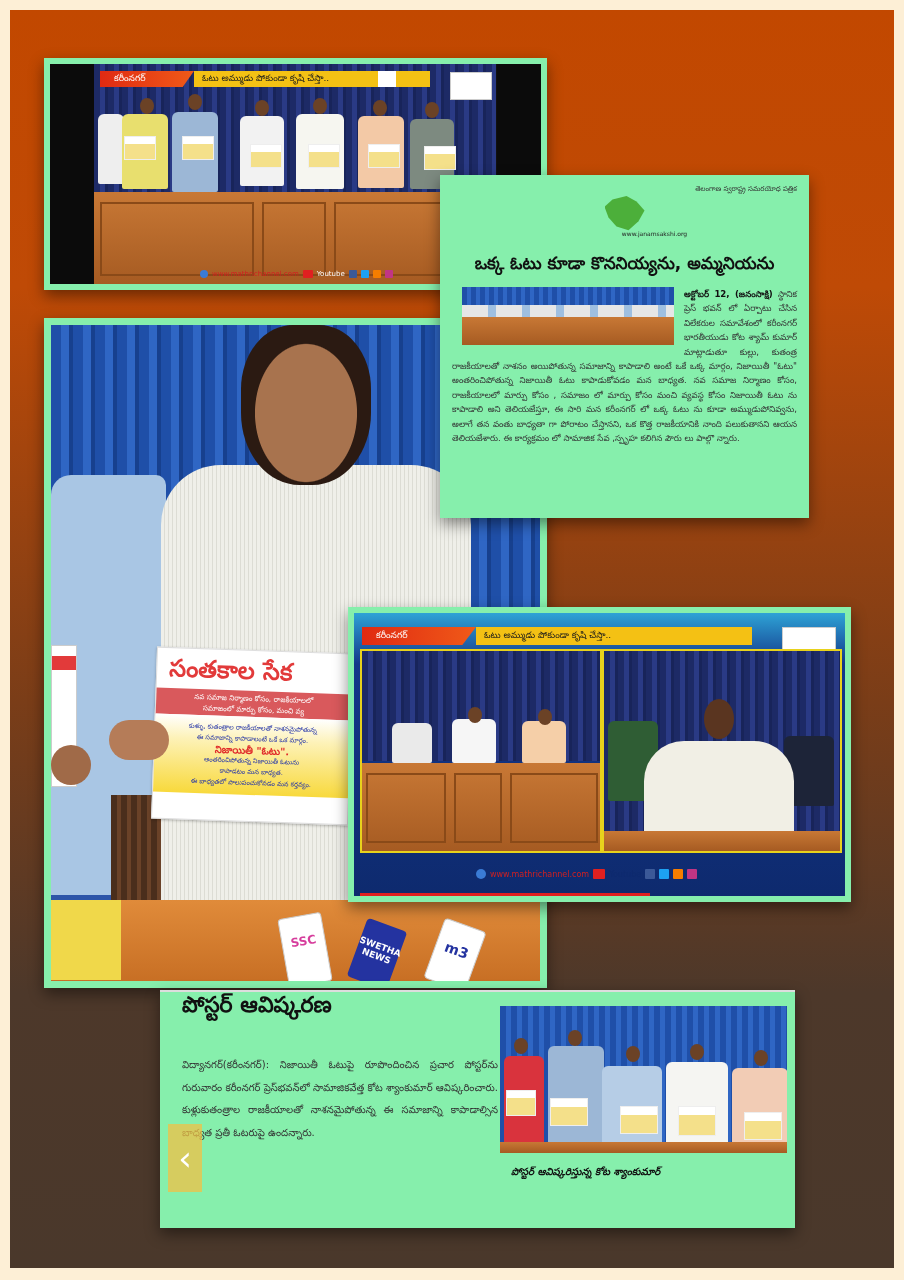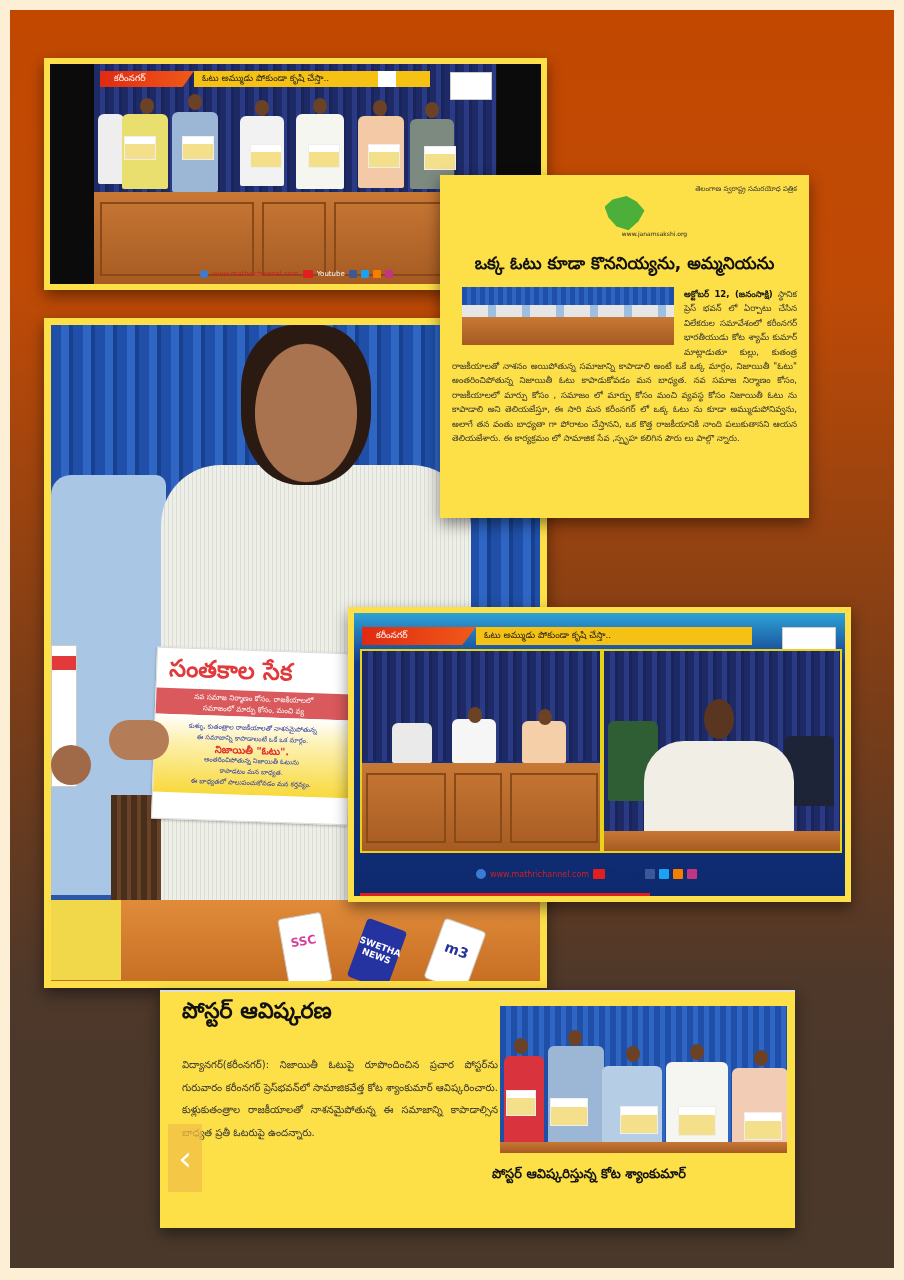--- a/index.html
+++ b/index.html
@@ -1,19 +1,19 @@
 <!DOCTYPE html>
 <html><head>
 <meta charset="utf-8">
 <style>
   html,body{margin:0;padding:0;}
   body{width:904px;height:1280px;background:#fdefd6;position:relative;overflow:hidden;font-family:"DejaVu Sans",sans-serif;}
   .frame{position:absolute;left:10px;top:10px;width:884px;height:1258px;
     background:linear-gradient(180deg,#c24800 0%,#bf4a06 22%,#7a3d18 55%,#4d382a 78%,#4a382b 100%);}
-  .card{position:absolute;background:#fde047;box-shadow:0 6px 14px rgba(0,0,0,.45);}
+  .card{position:absolute;background:#86efac;box-shadow:0 6px 14px rgba(0,0,0,.45);}
   
   .tv1{left:44px;top:58px;width:503px;height:232px;padding:6px;box-sizing:border-box;}
   .tv1 .screen{position:absolute;left:6px;top:6px;right:6px;bottom:6px;background:#111;overflow:hidden;}
   .curtain{position:absolute;background:repeating-linear-gradient(90deg,#1d2a66 0 6px,#2a3a85 6px 11px,#18245a 11px 14px);}
   .desk{position:absolute;background:linear-gradient(180deg,#c87835,#a65b22);}
   .desk .panel{position:absolute;border:2px solid #8a4a18;top:10px;bottom:8px;}
   .ticker{position:absolute;display:flex;align-items:center;height:16px;}
   .ticker .loc{background:linear-gradient(90deg,#e02a12,#f05a18);color:#fff;font-size:9px;padding:0 10px 0 14px;height:100%;display:flex;align-items:center;clip-path:polygon(0 0,100% 0,88% 100%,0 100%);}
   .ticker .msg{background:#f4c114;color:#1b1b1b;font-size:9px;height:100%;display:flex;align-items:center;padding-left:8px;flex:1;}
   .logo-m3{position:absolute;background:#fff;border:1px solid #ccc;color:#1a2a7a;font-weight:bold;font-family:"DejaVu Sans",sans-serif;text-align:center;}
@@ -42,24 +42,24 @@
   .poster .pband{background:#d9595c;color:#fff;font-size:7.2px;line-height:11px;padding:2px 6px;text-align:center;}
   .poster .pbody{background:linear-gradient(180deg,#fff 0%,#fdf2b8 30%,#f8d93c 100%);color:#2434a8;font-size:6.6px;line-height:11px;text-align:center;padding:6px 4px;}
   .poster .pred{color:#e02a2a;font-size:10px;font-weight:bold;}
   .mic{position:absolute;border-radius:4px;color:#fff;font-weight:bold;text-align:center;}
   
   .tv2{left:348px;top:607px;width:503px;height:295px;padding:6px;box-sizing:border-box;}
   .tv2 .screen{position:absolute;left:6px;top:6px;right:6px;bottom:6px;background:linear-gradient(180deg,#2ea3d6 0%,#13378a 18%,#0e2a6e 100%);overflow:hidden;}
   .split{position:absolute;border:2px solid #e8d21c;overflow:hidden;}
   
   .clip2{left:160px;top:990px;width:635px;height:238px;}
-  .c2-title{position:absolute;left:22px;top:8px;font-size:22px;font-weight:bold;color:#111;}
+  .c2-title{position:absolute;left:22px;top:2px;font-size:22px;font-weight:bold;color:#111;}
   .c2-body{position:absolute;left:22px;top:64px;width:316px;font-size:10px;line-height:22.5px;color:#333;text-align:justify;}
   .c2-photo{position:absolute;left:340px;top:16px;width:287px;height:147px;overflow:hidden;background:#2b58b0;}
-  .c2-caption{position:absolute;left:332px;top:176px;font-size:13px;font-weight:bold;color:#111;}
+  .c2-caption{position:absolute;left:351px;top:176px;font-size:10px;font-weight:bold;color:#111;font-style:italic;}
   .nav-prev{position:absolute;left:168px;top:1124px;width:34px;height:68px;background:rgba(240,192,70,.75);display:flex;align-items:center;justify-content:center;color:#fff;font-size:34px;cursor:pointer;}
   .sep{position:absolute;left:0;right:0;top:0;height:2px;background:#ddd;}
 </style>
 </head>
 <body>
 
 <div class="frame"></div>
 
 <div class="card tv1">
   <div class="screen">

